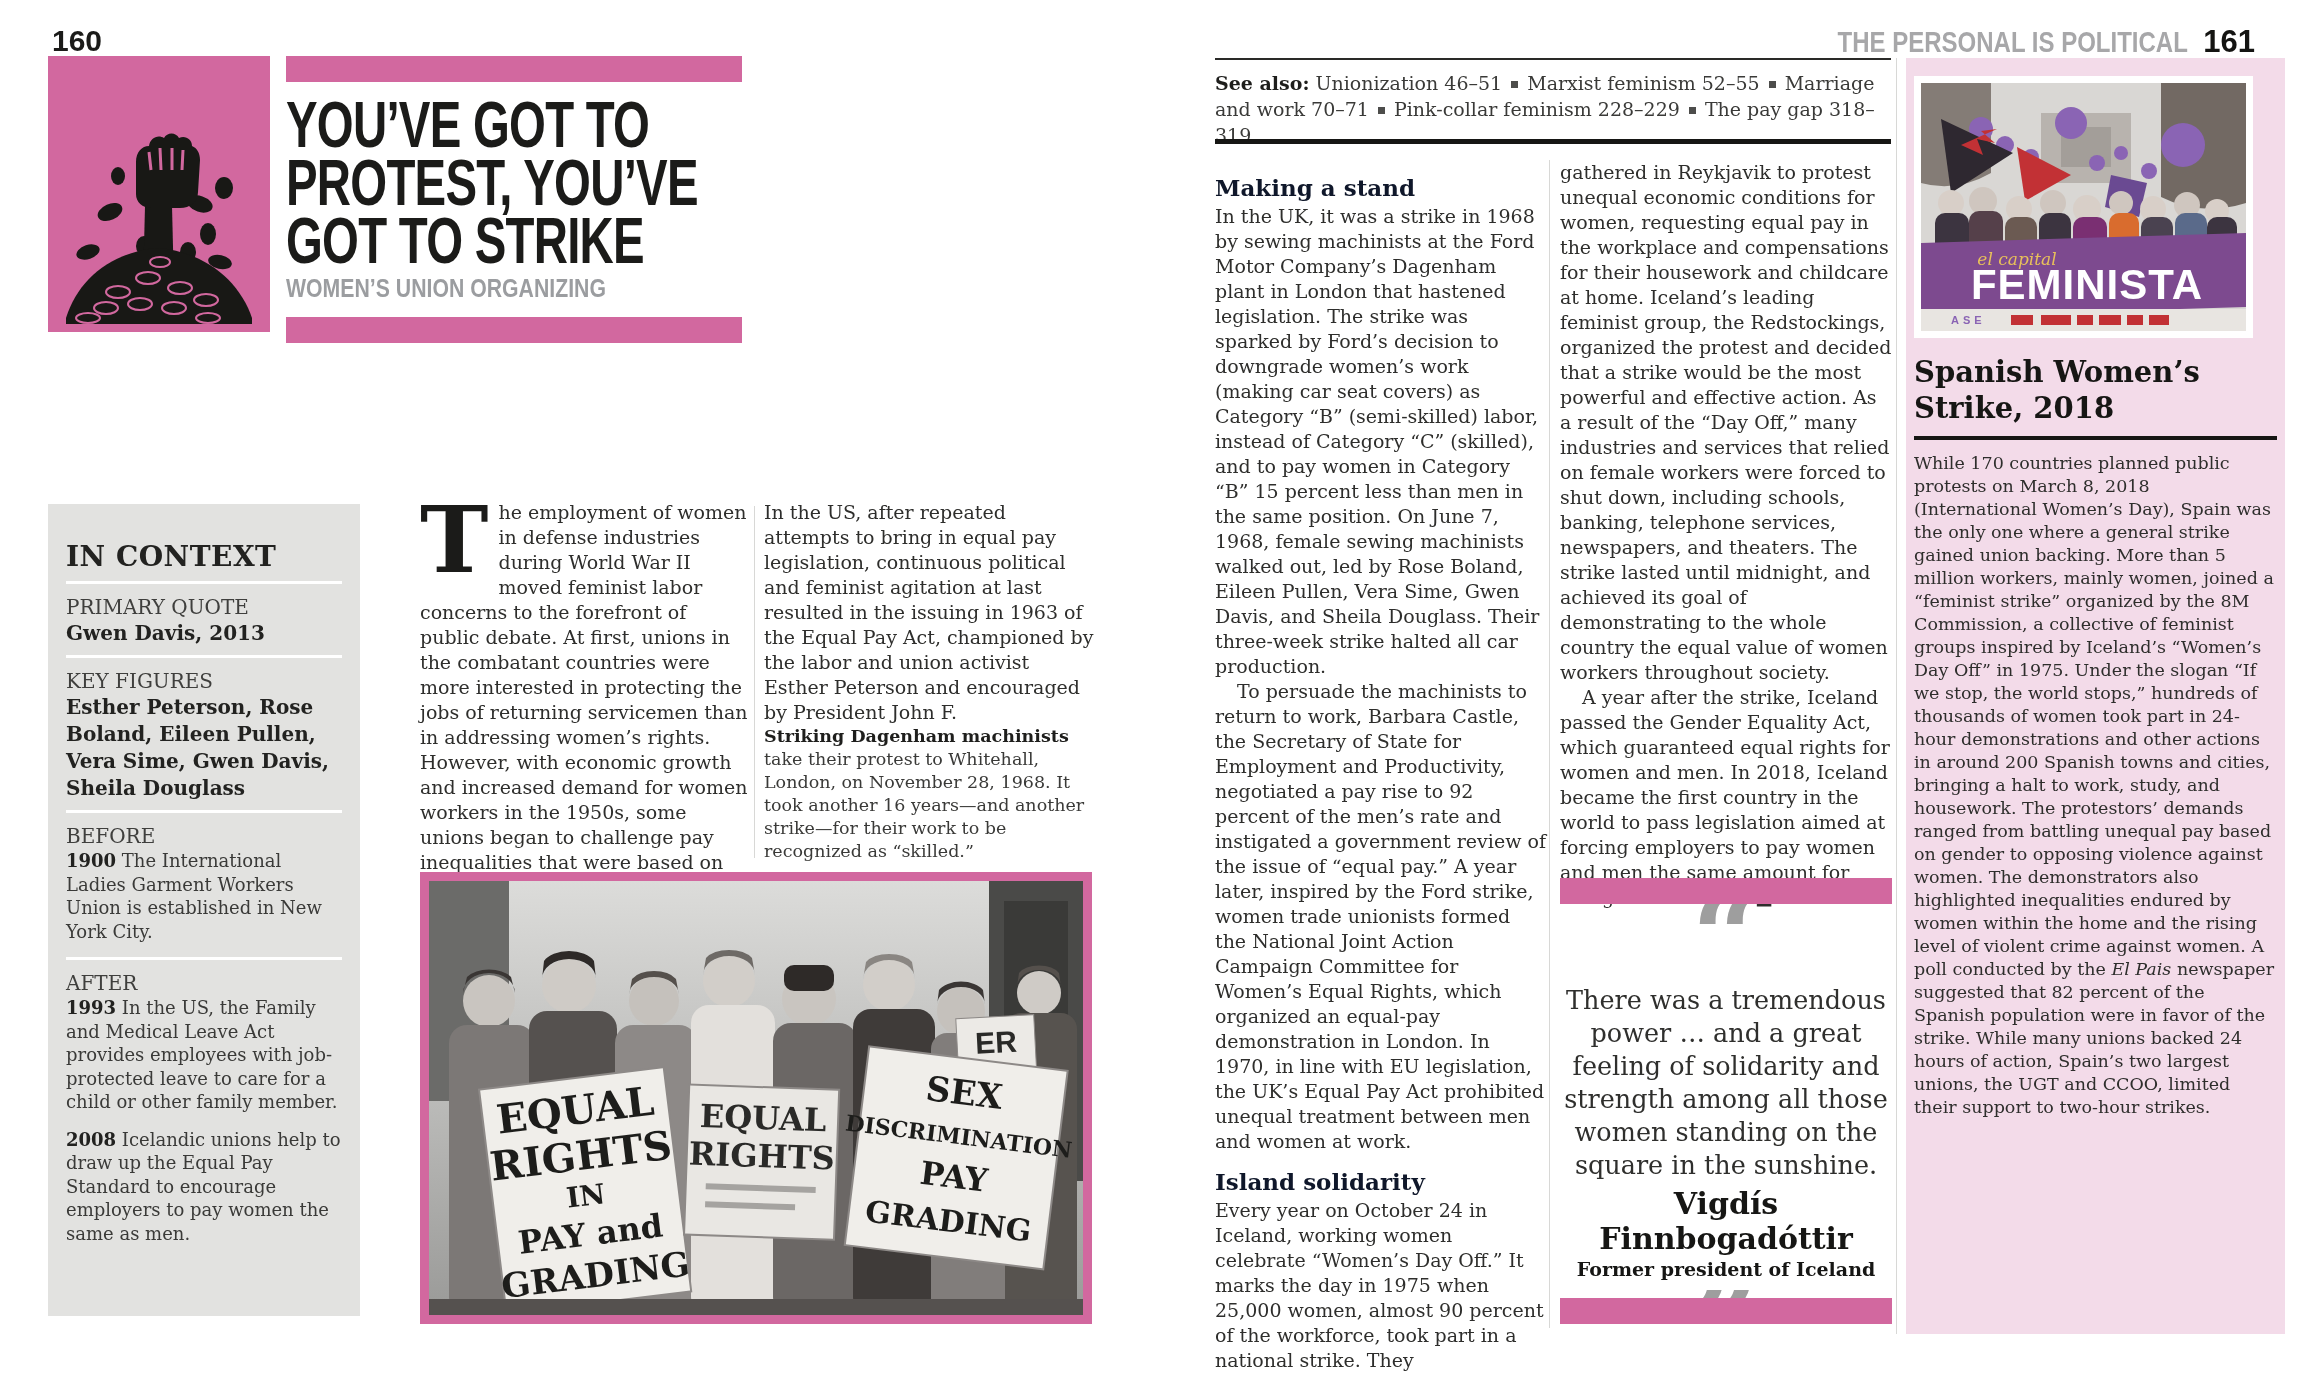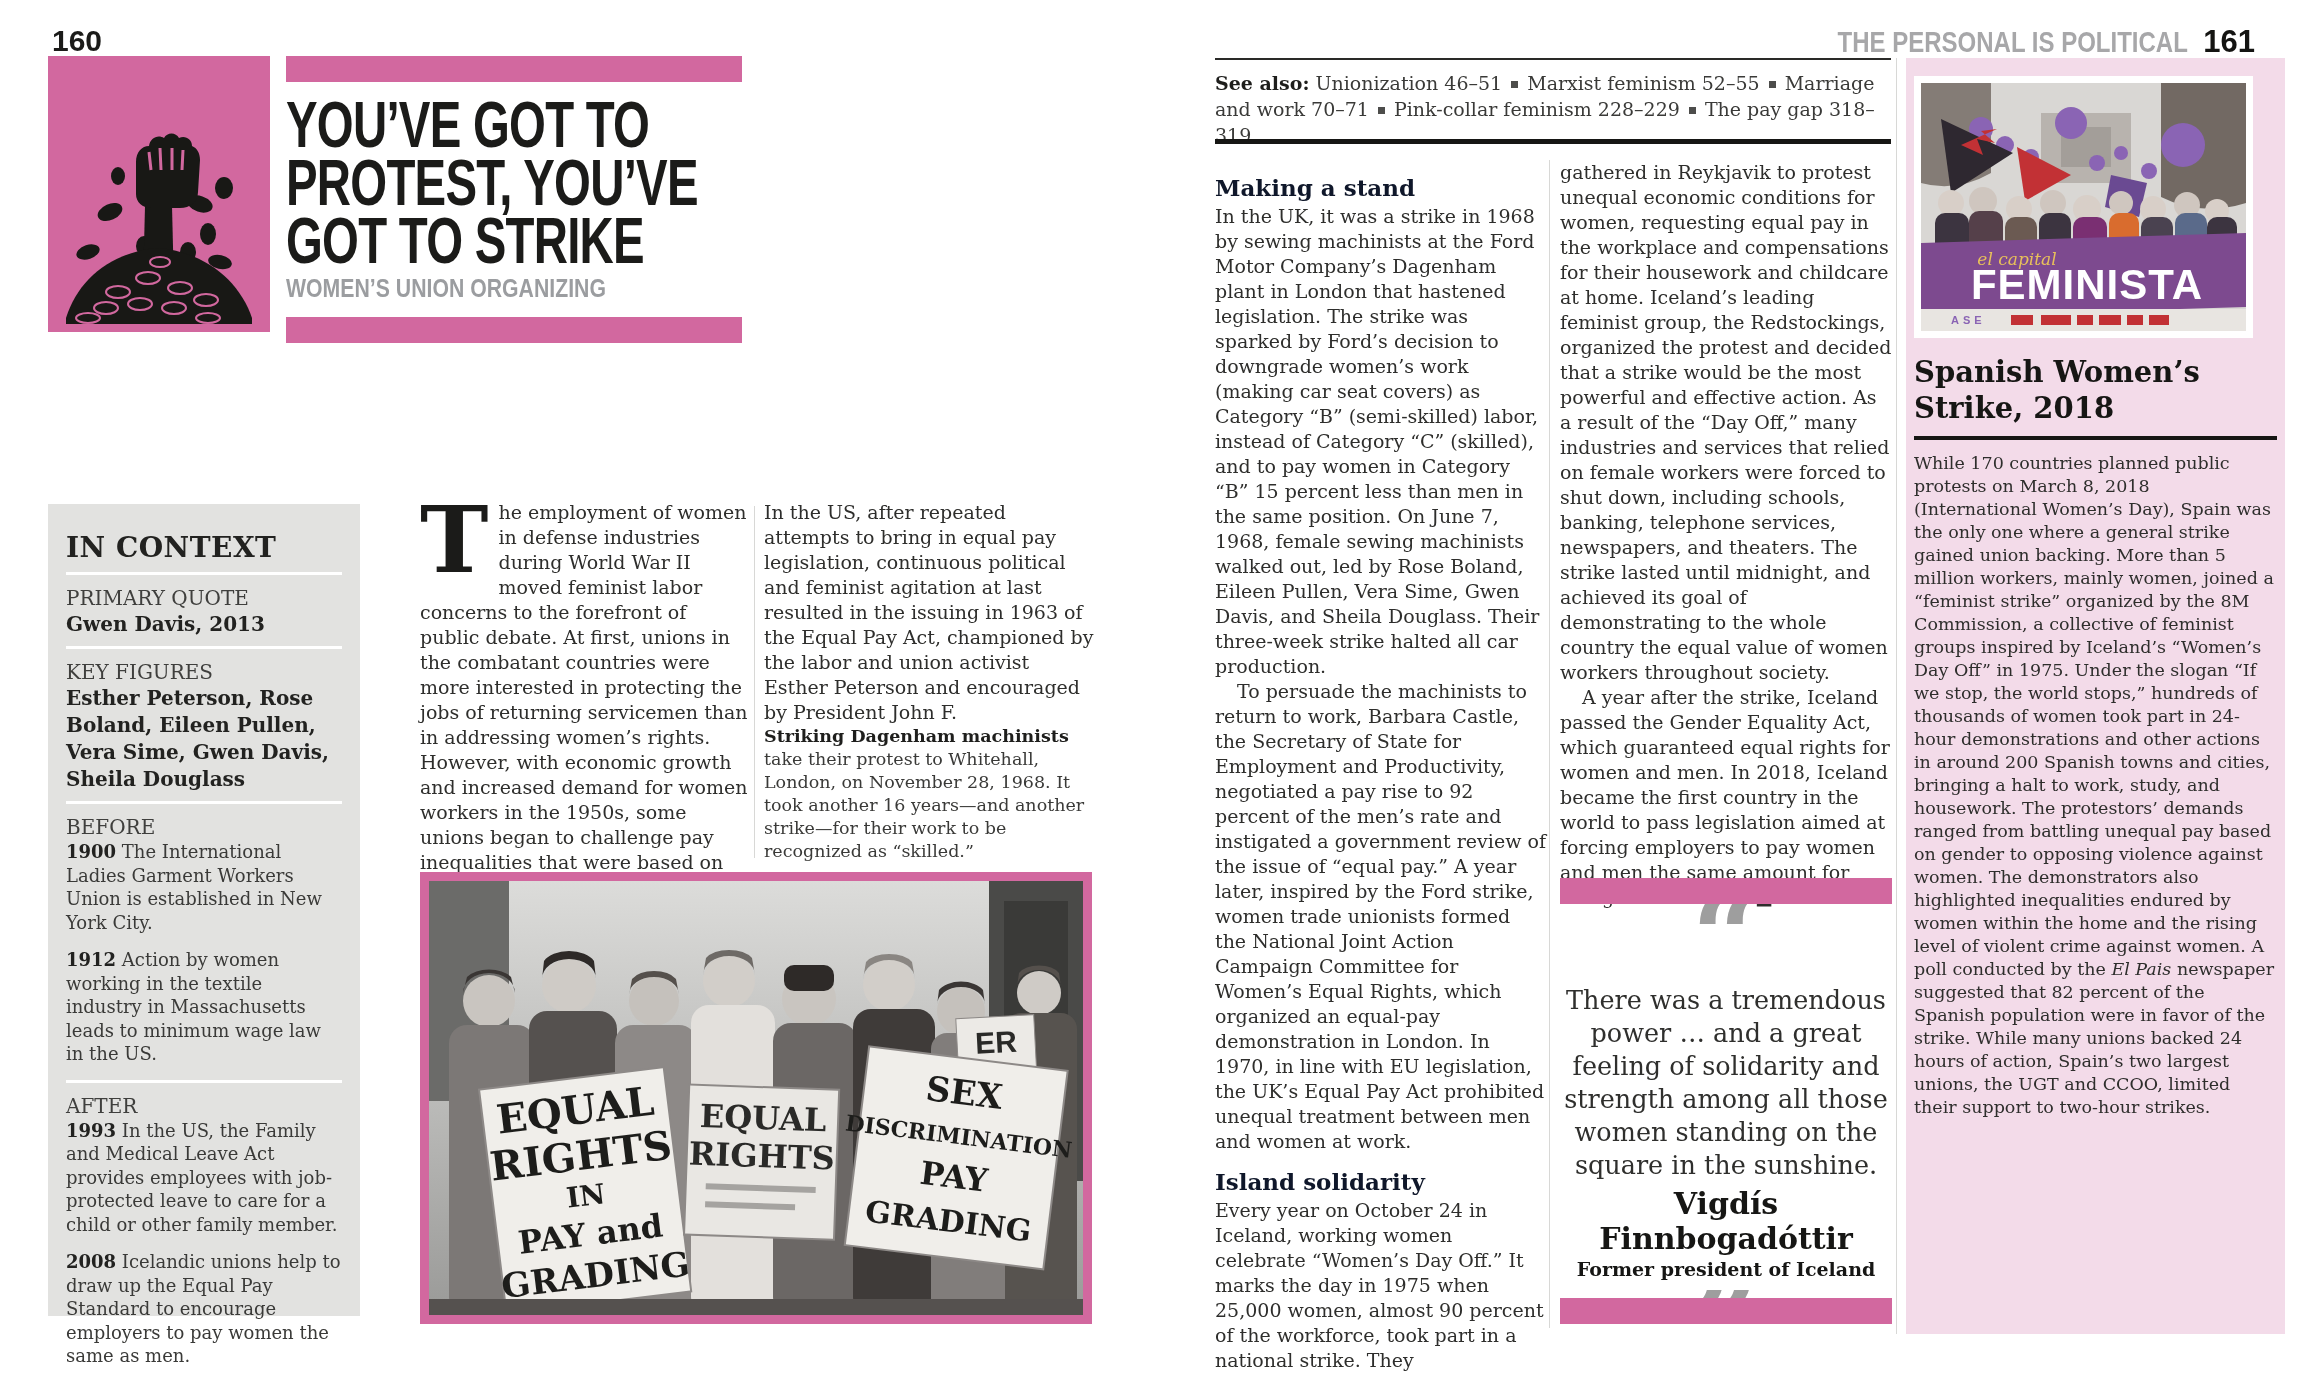--- a/index.html
+++ b/index.html
@@ -13,21 +13,21 @@
   .title-block{left:286px;top:56px;width:456px;}
   .pinkbar{height:26px;background:#d2689f;}
   .headline{margin:14px 0 4px 0;}
   .headline span{display:block;font:bold 64px/58px "Liberation Sans",sans-serif;
      color:#1b1b19;letter-spacing:-1px;transform:scaleX(0.74);transform-origin:left;white-space:nowrap;}
   .kicker{font:bold 25px "Liberation Sans",sans-serif;color:#9b9da0;letter-spacing:0;
      transform:scaleX(0.85);transform-origin:left;white-space:nowrap;margin:4px 0 14px 0;}
 
   .context-box{left:48px;top:504px;width:312px;height:812px;background:#e2e2e0;
      box-sizing:border-box;padding:20px 18px;color:#3a3a38;}
-  .context-box h2{margin:7px 0 8px 0;font:bold 28px "DejaVu Serif",serif;color:#222220;letter-spacing:0.5px;}
+  .context-box h2{margin:16px 0 8px 0;font:bold 28px "DejaVu Serif",serif;color:#222220;letter-spacing:0.5px;}
   .wrule{height:3px;background:#ffffff;margin:8px 0 10px 0;}
   .ctx-label{font:20px/26px "DejaVu Serif",serif;color:#3f3f3d;}
   .ctx-bold{font:bold 20px/27px "DejaVu Serif",serif;color:#222220;margin-bottom:4px;}
   .ctx-item{margin:0 0 14px 0;font:18px/23.5px "DejaVu Serif",serif;color:#3a3a38;}
   .ctx-item b{color:#222220;}
 
   .bodycol{font:19px/25px "DejaVu Serif",serif;color:#2e2e2c;text-align:left;}
   .bodycol p{margin:0;}
   .dropcap{float:left;font:bold 92px/72px "DejaVu Serif",serif;color:#1b1b19;margin:4px 10px 0 0;}
   .l-col1{left:420px;top:500px;width:328px;}
@@ -133,21 +133,20 @@
     <h2>IN CONTEXT</h2>
     <div class="wrule"></div>
     <div class="ctx-label">PRIMARY QUOTE</div>
     <div class="ctx-bold">Gwen Davis, 2013</div>
     <div class="wrule"></div>
     <div class="ctx-label">KEY FIGURES</div>
     <div class="ctx-bold">Esther Peterson, Rose Boland, Eileen Pullen, Vera Sime, Gwen Davis, Sheila Douglass</div>
     <div class="wrule"></div>
     <div class="ctx-label">BEFORE</div>
     <p class="ctx-item"><b>1900</b> <span>The International Ladies Garment Workers Union is established in New York City.</span></p>
-    <p class="ctx-item"><b>1912</b> <span>Action by women working in the textile industry in Massachusetts leads to minimum wage law in the US.</span></p>
     <div class="wrule"></div>
     <div class="ctx-label">AFTER</div>
     <p class="ctx-item"><b>1993</b> <span>In the US, the Family and Medical Leave Act provides employees with job-protected leave to care for a child or other family member.</span></p>
     <p class="ctx-item"><b>2008</b> <span>Icelandic unions help to draw up the Equal Pay Standard to encourage employers to pay women the same as men.</span></p>
   </aside>
 
   <div class="abs bodycol l-col1">
     <p><span class="dropcap">T</span><span>he employment of women in defense industries during World War II moved feminist labor concerns to the forefront of public debate. At first, unions in the combatant countries were more interested in protecting the jobs of returning servicemen than in addressing women’s rights. However, with economic growth and increased demand for women workers in the 1950s, some unions began to challenge pay inequalities that were based on sex alone.</span></p>
   </div>
 

